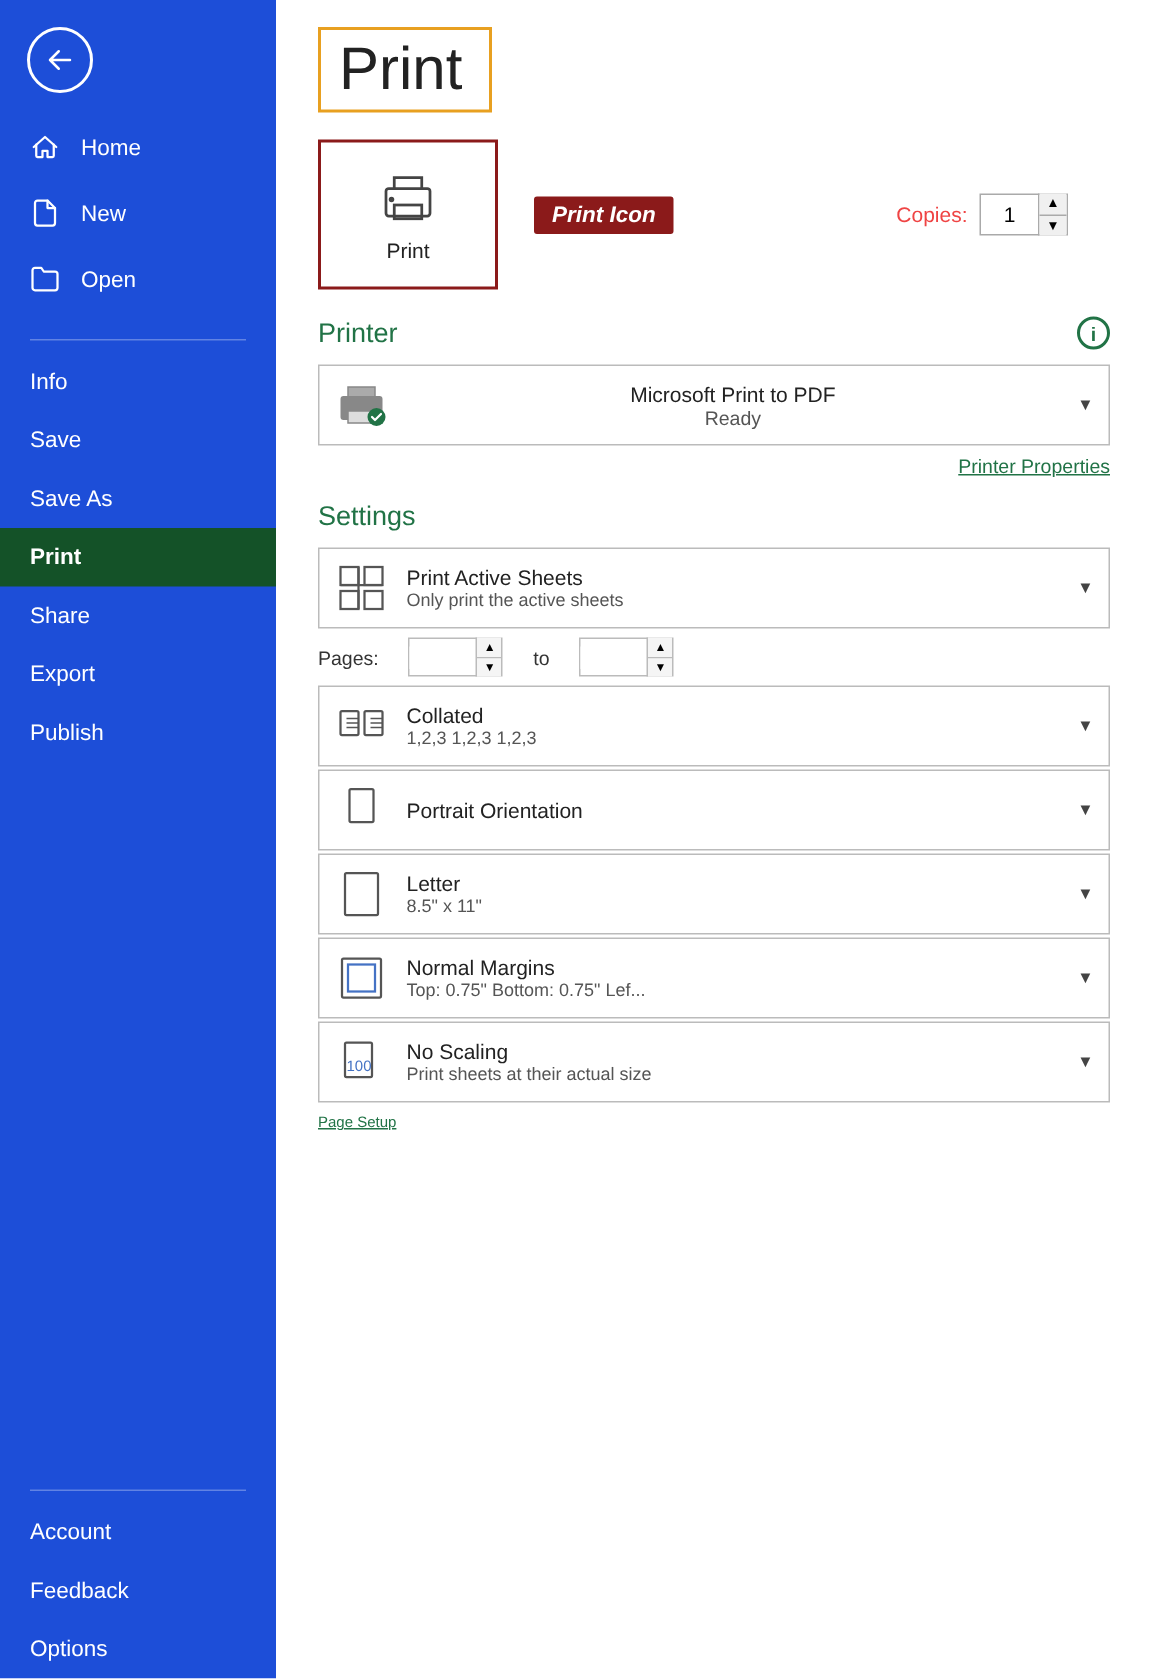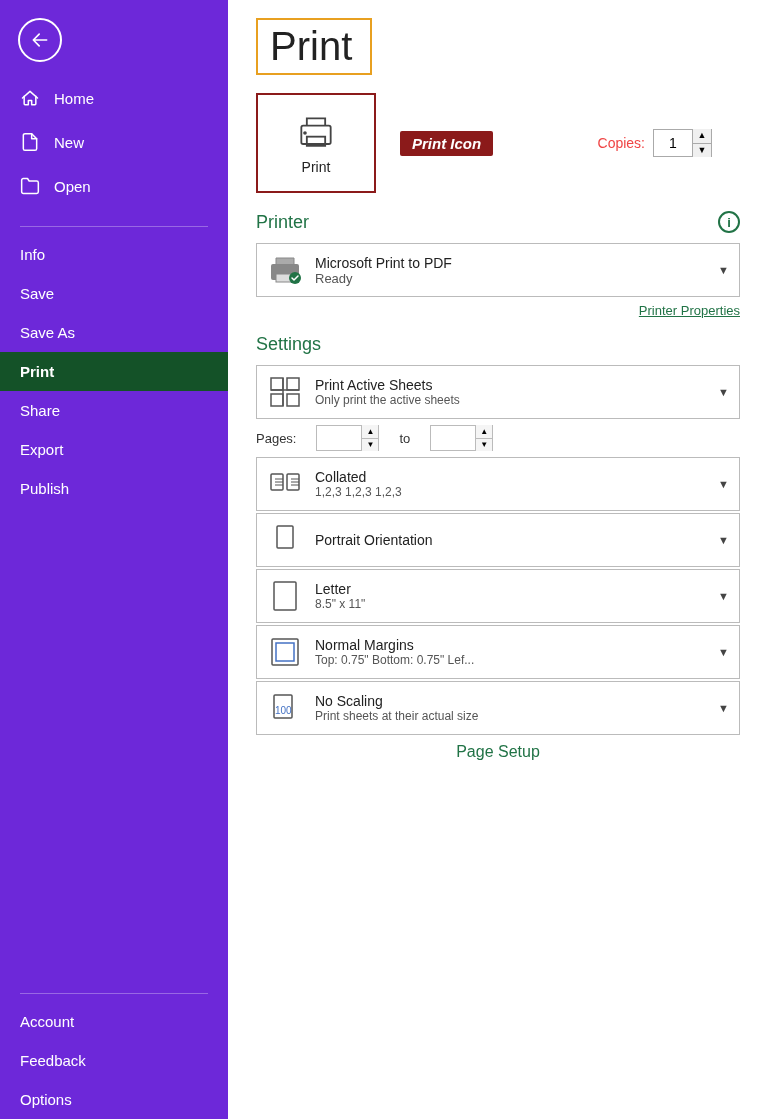--- a/index.html
+++ b/index.html
@@ -1,22 +1,22 @@
 <!DOCTYPE html>
 <html><head>
   <meta charset="utf-8">
   <style>
     * { box-sizing: border-box; margin: 0; padding: 0; }
     body { font-family: 'Segoe UI', Arial, sans-serif; display: flex; width: 768px; min-height: 1119px; background: #fff; }
 
     
     .sidebar {
-      width: 228px;
+      width: 184px;
       min-height: 1119px;
-      background: #6d28d9;
+      background: #1d4ed8;
       display: flex;
       flex-direction: column;
       color: #fff;
       flex-shrink: 0;
     }
     .sidebar-back {
       width: 44px;
       height: 44px;
       border-radius: 50%;
       border: 2px solid #fff;
@@ -165,21 +165,21 @@
     .printer-dropdown {
       margin: 0 28px 6px 28px;
       border: 1px solid #bbb;
       display: flex;
       align-items: center;
       padding: 8px 10px;
       cursor: pointer;
       gap: 12px;
     }
     .printer-icon-wrap { width: 36px; height: 36px; display: flex; align-items: center; justify-content: center; position: relative; }
-    .printer-info { flex: 1; }
+    .printer-info { flex: 1; text-align: center; }
     .printer-name { font-size: 14px; color: #222; }
     .printer-status { font-size: 13px; color: #555; }
     .dropdown-arrow { font-size: 11px; color: #444; }
     .printer-properties-link {
       display: block;
       text-align: right;
       margin: 0 28px 16px 28px;
       color: #217346;
       font-size: 13px;
       text-decoration: underline;
@@ -241,24 +241,25 @@
       font-size: 8px;
       display: flex;
       align-items: center;
       justify-content: center;
       padding: 0;
     }
     .page-spinbox-arrows button:first-child { border-bottom: 1px solid #bbb; }
 
     .page-setup-link {
       display: block;
-      text-align: center;
+      text-align: left;
       margin: 8px 28px 10px 28px;
       color: #217346;
-      font-size: 16px;
+      font-size: 10px;
+      text-decoration: underline;
       cursor: pointer;
     }
 
     
     .footer-brand {
       display: flex;
       align-items: center;
       gap: 8px;
       margin: 16px 0 0 28px;
     }

